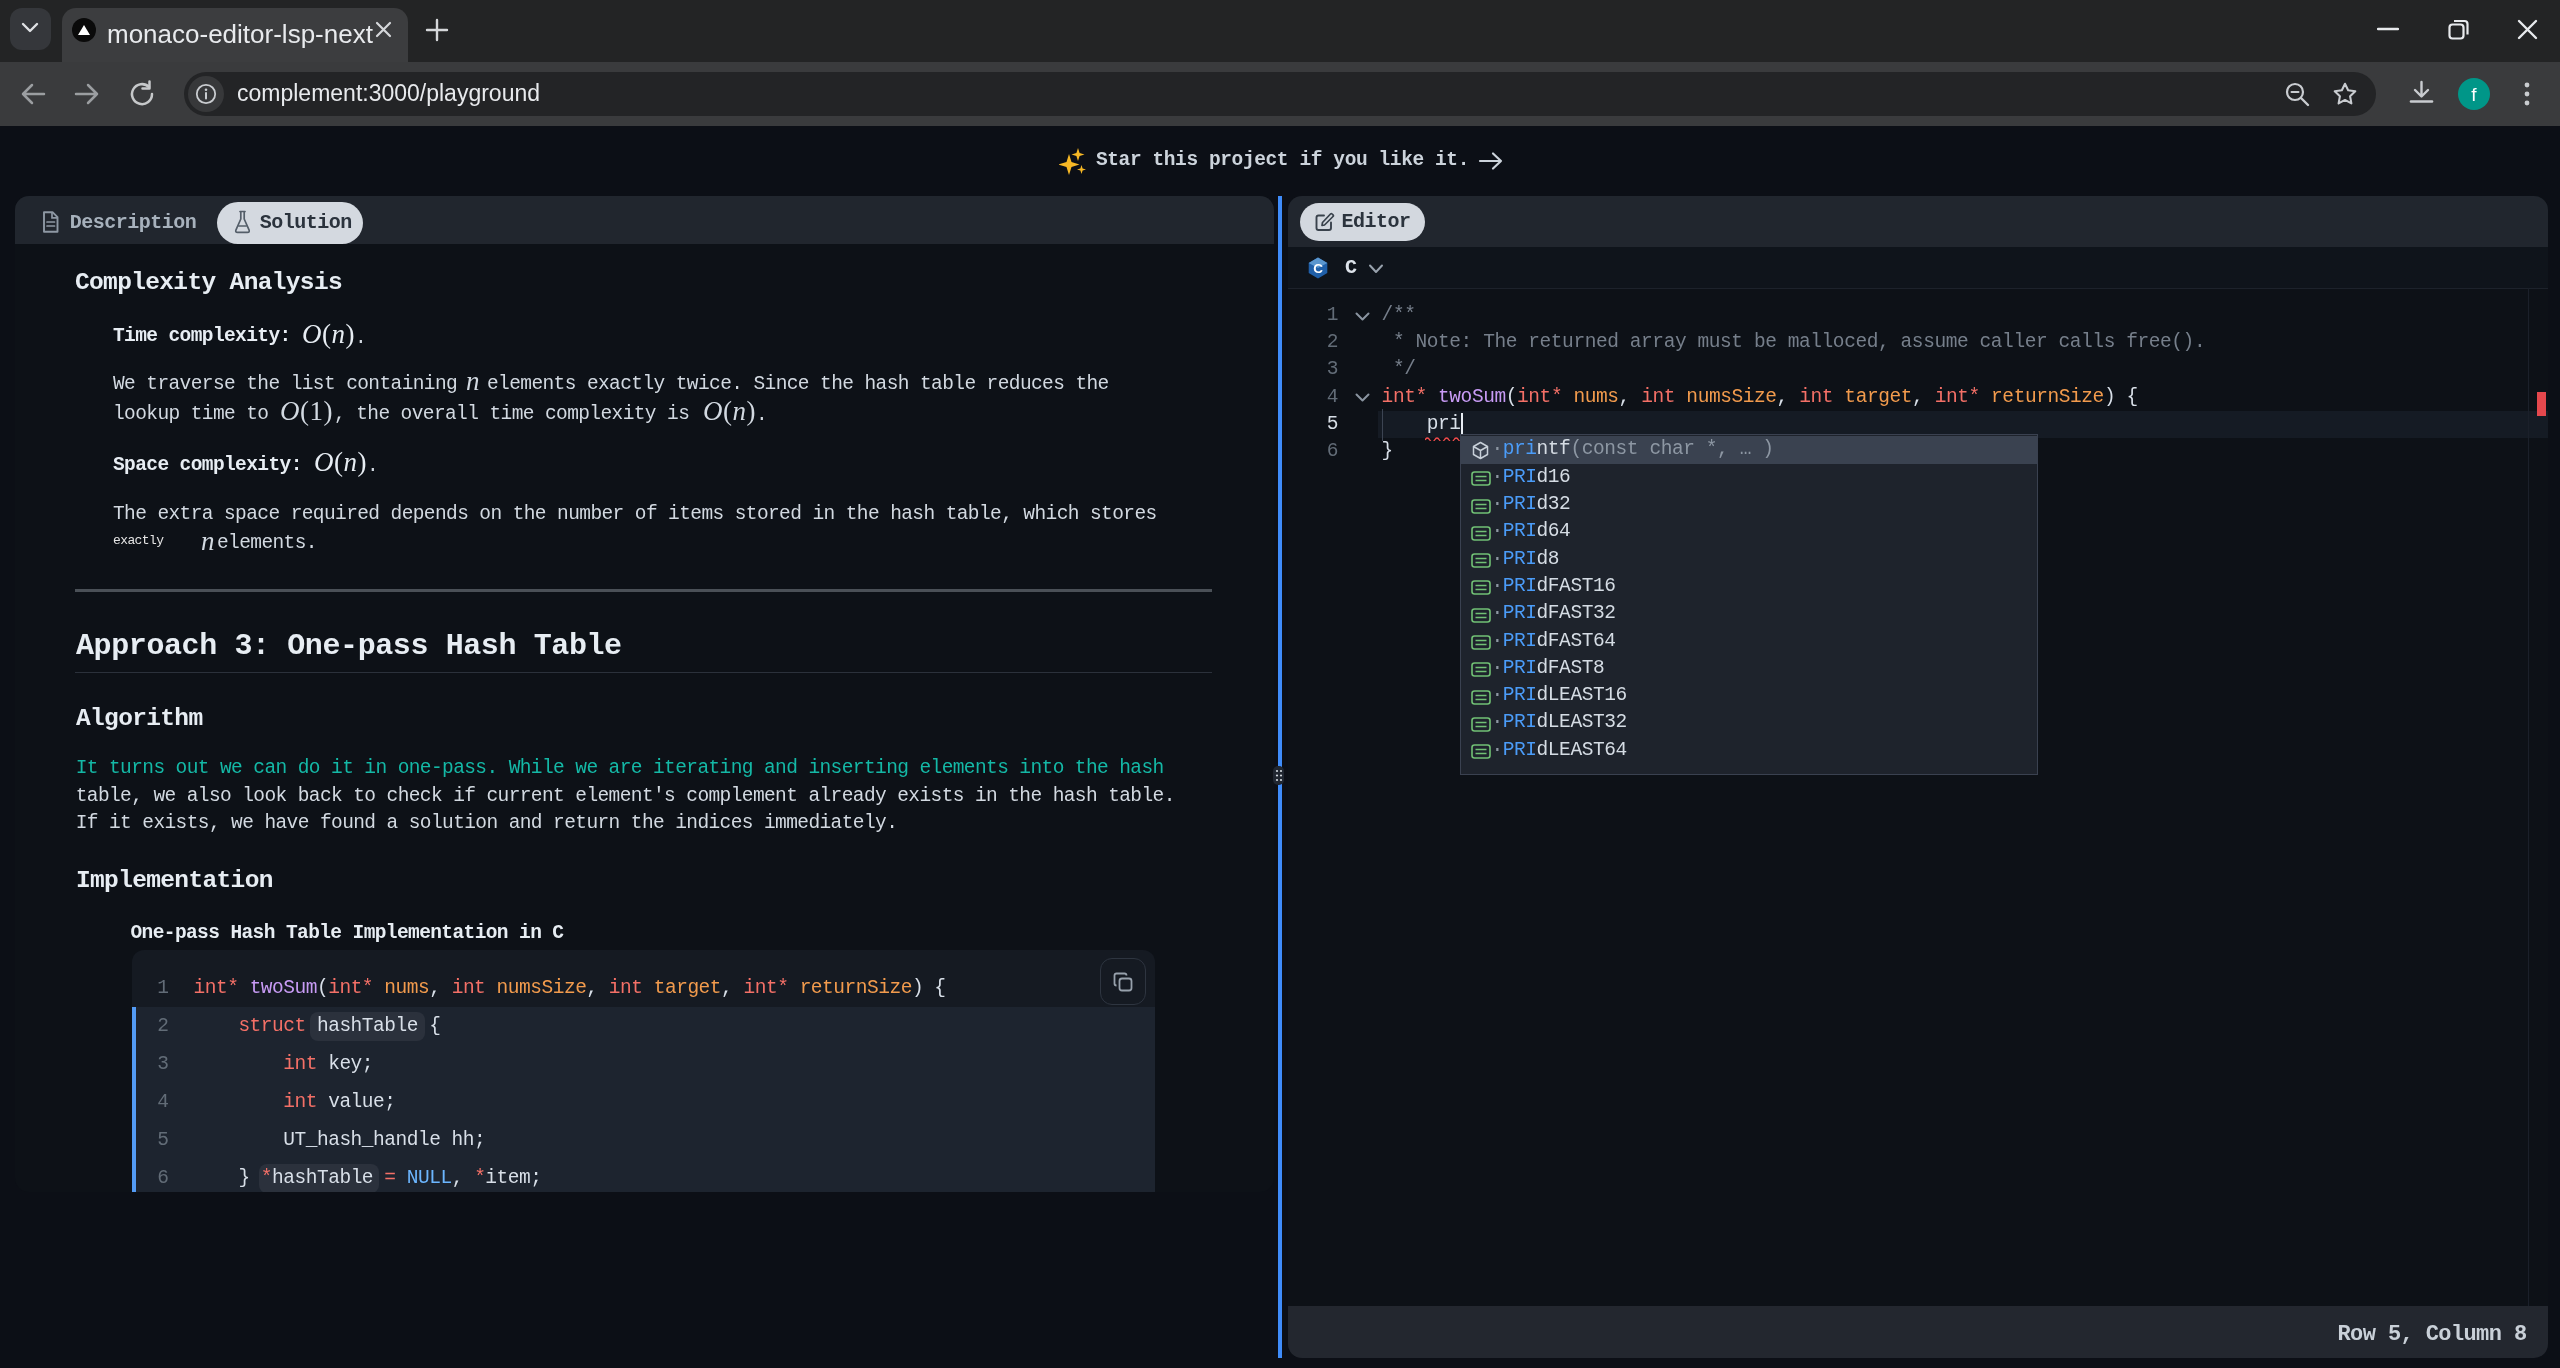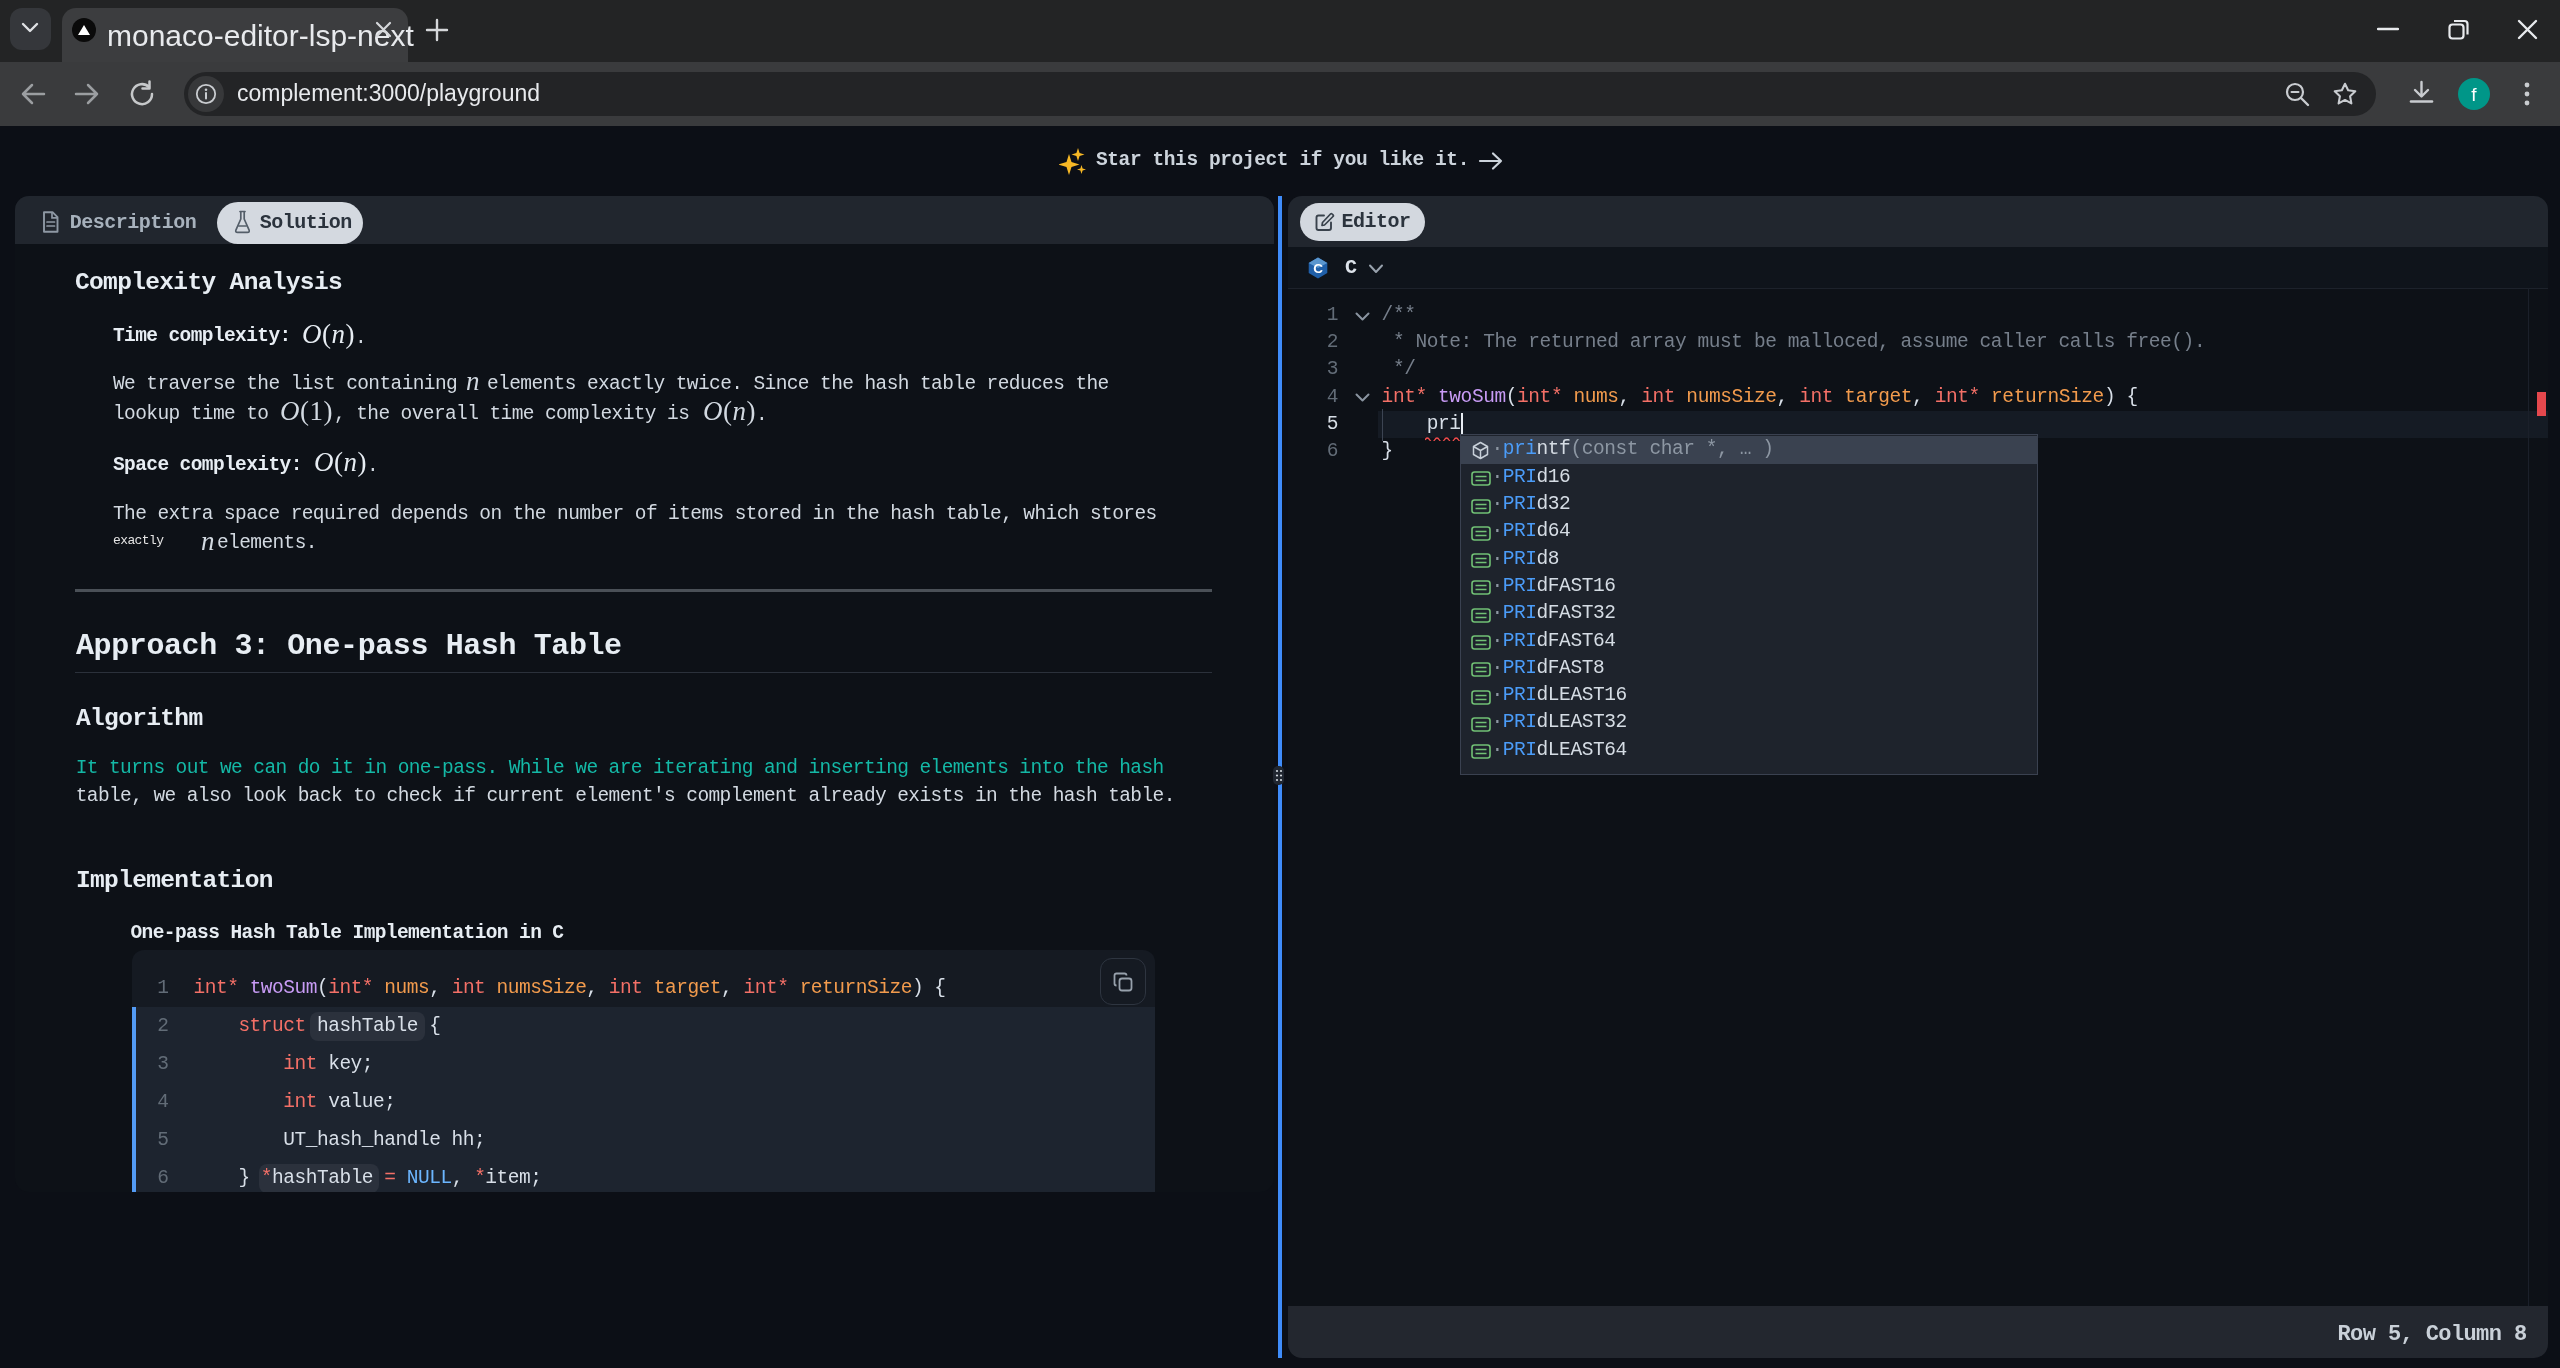--- a/index.html
+++ b/index.html
@@ -23,21 +23,21 @@
     <path d="M2 2 L9 9 L16 2" stroke="#dfe1e4" stroke-width="2.4" fill="none" stroke-linecap="round" stroke-linejoin="round"></path>
   </svg>
 
 <div class="abs" style="left:62px;top:8px;width:346px;height:54px;background:#3c3d3f;border-radius:14px 14px 0 0;"></div>
 
 <div class="abs" style="left:72px;top:18px;width:24px;height:24px;border-radius:50%;background:#0a0a0a;"></div>
 <svg class="abs" style="left:77px;top:24px" width="14" height="12" viewBox="0 0 14 12">
     <path d="M7 1 L13 11 L1 11 Z" fill="#ffffff"></path>
   </svg>
 
-<div class="abs sans pre" style="left:107px;top:21px;font-size:30px;color:#e8eaed;">monaco-editor-lsp-next</div>
+<div class="abs sans pre" style="left:107px;top:21px;font-size:26px;color:#e8eaed;">monaco-editor-lsp-next</div>
 
 <svg class="abs" style="left:375px;top:21px" width="17" height="17" viewBox="0 0 17 17">
     <path d="M2 2 L15 15 M15 2 L2 15" stroke="#d5d7da" stroke-width="2.2" stroke-linecap="round"></path>
   </svg>
 
 <svg class="abs" style="left:424px;top:17px" width="26" height="26" viewBox="0 0 26 26">
     <path d="M13 3 L13 23 M3 13 L23 13" stroke="#d5d7da" stroke-width="2.4" stroke-linecap="round"></path>
   </svg>
 
 <svg class="abs" style="left:2377px;top:27px" width="22" height="4" viewBox="0 0 22 4">
@@ -151,20 +151,21 @@
 
   <div class="abs" style="left:60px;top:392.5px;width:1137px;height:3px;background:#4a5057;"></div>
 
   <div class="abs mono pre" style="left:61px;top:434.8px;font-size:30px;letter-spacing:-0.4px;font-weight:bold;color:#e7edf3;">Approach 3: One-pass Hash Table</div>
   <div class="abs" style="left:60px;top:475.5px;width:1137px;height:1.5px;background:#2b313b;"></div>
 
   <div class="abs mono pre" style="left:61px;top:511.3px;font-size:24.5px;letter-spacing:-0.65px;font-weight:bold;color:#e7edf3;">Algorithm</div>
 
   <div class="abs mono pre" style="left:60.7px;top:563.3px;font-size:19.5px;letter-spacing:-0.6px;color:#14b8a6;">It turns out we can do it in one-pass. While we are iterating and inserting elements into the hash</div>
   <div class="abs mono pre" style="left:60.7px;top:590.5px;font-size:19.5px;letter-spacing:-0.6px;color:#d2d9e1;">table, we also look back to check if current element's complement already exists in the hash table.</div>
+  <div class="abs mono pre" style="left:60.7px;top:618.1px;font-size:19.5px;letter-spacing:-0.6px;color:#d2d9e1;">If it exists, we have found a solution and return the indices immediately.</div>
 
   <div class="abs mono pre" style="left:61px;top:673.3px;font-size:24.5px;letter-spacing:-0.65px;font-weight:bold;color:#e7edf3;">Implementation</div>
 
   <div class="abs mono pre" style="left:115.5px;top:727.5px;font-size:19.5px;letter-spacing:-0.6px;font-weight:bold;color:#e7edf3;">One-pass Hash Table Implementation in C</div>
 
   <div class="abs" style="left:116.5px;top:754px;width:1023.5px;height:408px;border-radius:12px;background:#151a22;overflow:hidden;">
 
     <div class="abs" style="left:0;top:57px;width:1023.5px;height:190px;background:#1d242f;"></div>
     <div class="abs" style="left:0;top:57px;width:4px;height:190px;background:#539bf5;"></div>
 

